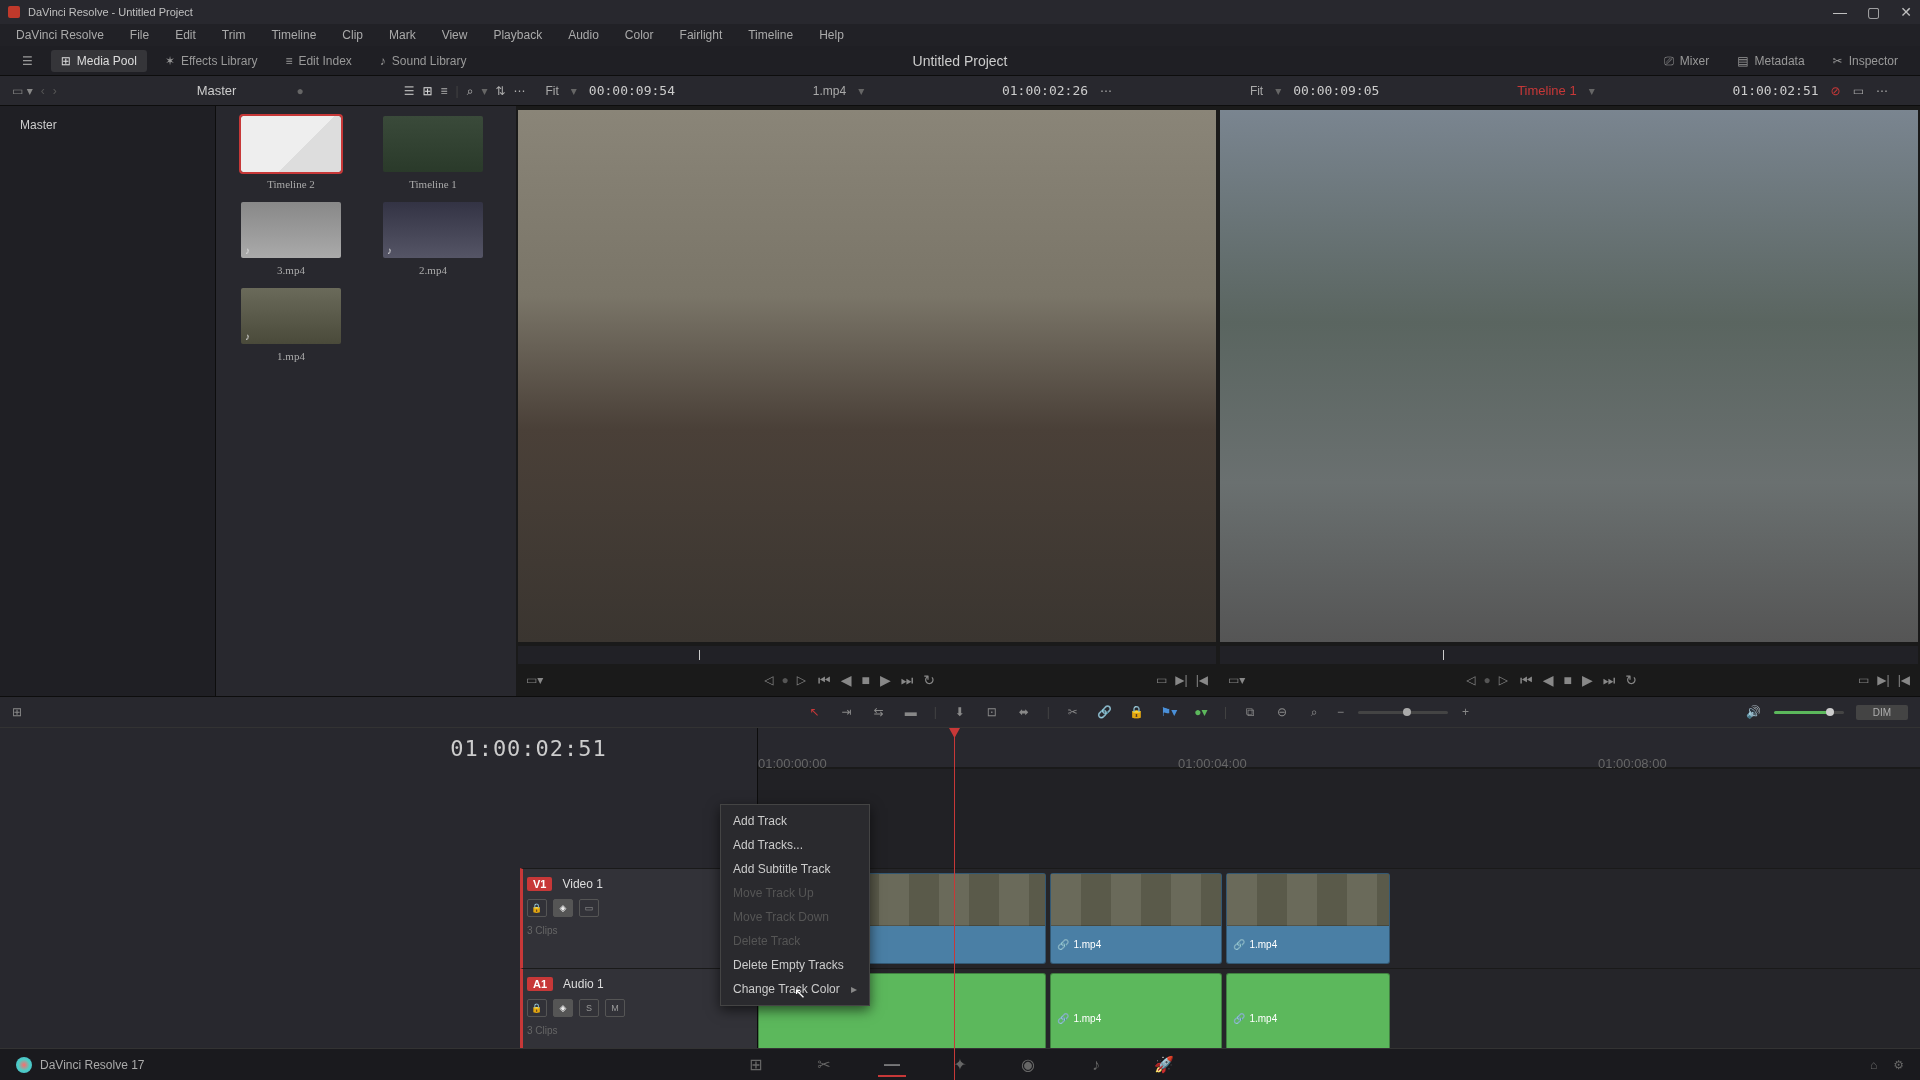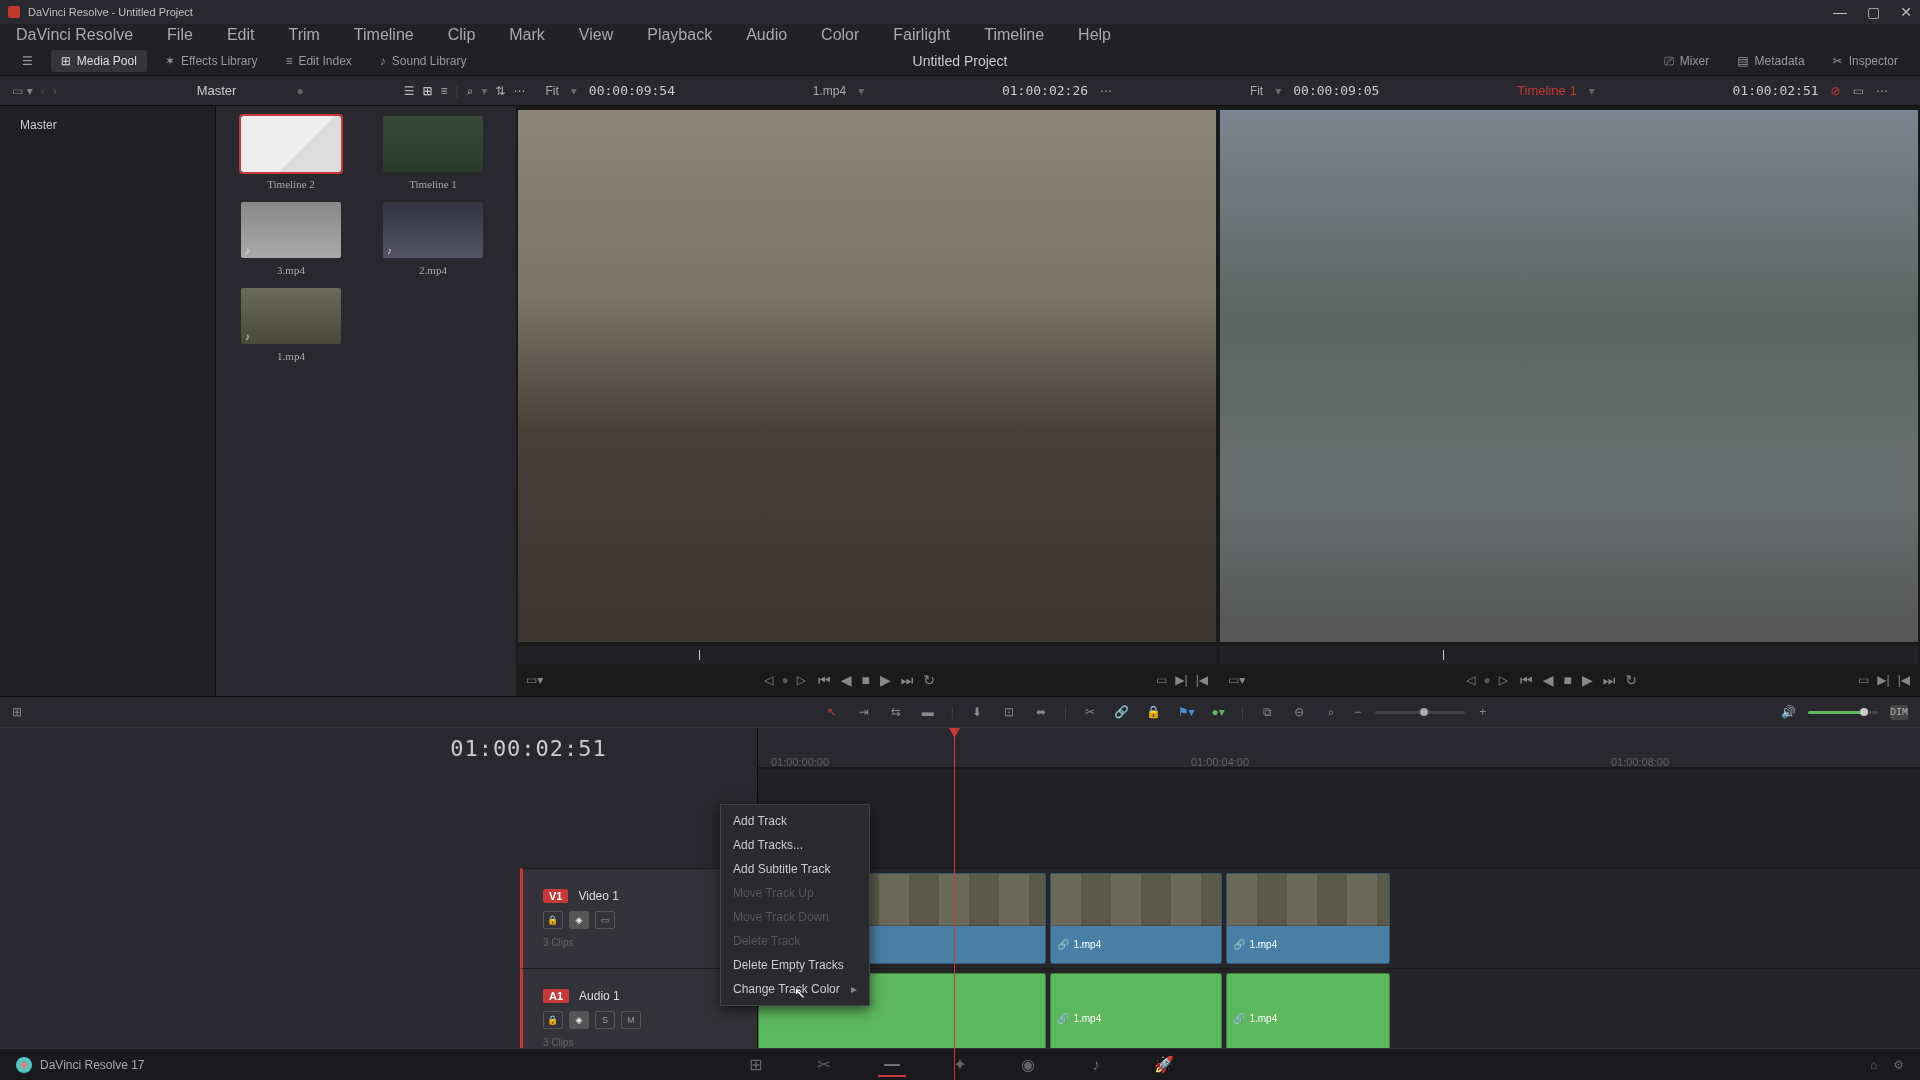--- a/index.html
+++ b/index.html
@@ -2,21 +2,21 @@
 <html><head>
 <meta charset="utf-8">
 <style>
 * { margin: 0; padding: 0; box-sizing: border-box; font-family: Arial, sans-serif; }
 body { background: #1a1a1a; color: #b0b0b0; font-size: 12px; overflow: hidden; width: 1920px; height: 1080px; }
 
 .titlebar { height: 24px; background: #28282e; display: flex; align-items: center; padding: 0 8px; color: #c0c0c0; font-size: 11px; }
 .titlebar-icon { width: 12px; height: 12px; background: #c0392b; border-radius: 2px; margin-right: 8px; }
 .window-controls { margin-left: auto; display: flex; gap: 20px; font-size: 14px; }
 
-.menubar { height: 22px; background: #212126; display: flex; align-items: center; padding: 0 8px; gap: 18px; font-size: 16px; color: #aaa; }
+.menubar { height: 22px; background: #212126; display: flex; align-items: center; padding: 0 8px; gap: 10px; font-size: 12px; color: #aaa; }
 .menubar span { padding: 2px 8px; cursor: pointer; }
 
 .toolbar { height: 30px; background: #1f1f24; display: flex; align-items: center; padding: 0 12px; border-bottom: 1px solid #0d0d0d; }
 .toolbar-left { display: flex; gap: 8px; align-items: center; }
 .toolbar-btn { display: flex; align-items: center; gap: 6px; padding: 4px 10px; color: #999; font-size: 12px; cursor: pointer; border-radius: 3px; }
 .toolbar-btn.active { background: #353539; color: #ddd; }
 .toolbar-right { margin-left: auto; display: flex; gap: 8px; }
 .project-title { position: absolute; left: 50%; transform: translateX(-50%); color: #ccc; font-size: 14px; font-weight: 500; }
 
 .second-bar { height: 30px; background: #28282e; display: flex; align-items: center; padding: 0 12px; border-bottom: 1px solid #0d0d0d; position: relative; }
@@ -60,45 +60,45 @@
 .tri { font-size: 14px; }
 
 .timeline-toolbar { height: 32px; background: #28282e; border-top: 1px solid #0d0d0d; border-bottom: 1px solid #333; display: flex; align-items: center; padding: 0 12px; gap: 12px; }
 .tt-left { width: 516px; }
 .tt-icons { display: flex; gap: 14px; align-items: center; flex: 1; justify-content: center; }
 .tt-icon { width: 18px; height: 18px; display: flex; align-items: center; justify-content: center; color: #888; cursor: pointer; }
 .tt-icon.active { color: #c73838; }
 .tt-right { display: flex; gap: 12px; align-items: center; margin-left: auto; }
 .vol-slider { width: 70px; height: 3px; background: linear-gradient(90deg, #5cb85c 85%, #444 85%); border-radius: 2px; position: relative; }
 .vol-knob { position: absolute; right: 10px; top: -3px; width: 8px; height: 8px; background: #ccc; border-radius: 50%; }
-.dim { background: #444; padding: 2px 0; border-radius: 2px; font-size: 10px; font-family: Liberation Mono, monospace; }
+.dim { background: #444; padding: 2px 17px; border-radius: 2px; font-size: 10px; }
 .zoom-slider { width: 90px; height: 3px; background: #444; border-radius: 2px; position: relative; }
 .zoom-knob { position: absolute; left: 50%; top: -3px; width: 8px; height: 8px; background: #aaa; border-radius: 50%; }
 .flag-b { color: #4a90d9; }
 .flag-g { color: #5cb85c; }
 .arrow-red { color: #c73838; }
 
 .timeline-area { height: 380px; background: #212125; display: flex; }
 .tl-headers { width: 758px; background: #28282e; border-right: 1px solid #0d0d0d; }
 .tl-tc-box { height: 40px; display: flex; align-items: center; justify-content: center; background: #28282e; padding-left: 300px; }
 .tl-tc { font-family: monospace; font-size: 22px; color: #ccc; letter-spacing: 1px; }
 .tl-spacer { height: 100px; }
-.track-header { height: 100px; background: #323238; border-top: 1px solid #1a1a1a; display: flex; align-items: center; padding: 8px 20px; gap: 10px; margin-left: 520px; }
+.track-header { height: 100px; background: #323238; border-top: 1px solid #1a1a1a; display: flex; align-items: flex-start; padding: 8px 4px; gap: 10px; margin-left: 520px; }
 .track-header.audio { border-left: 3px solid #c73838; }
 .track-header.video { border-left: 3px solid #c73838; }
 .track-id { background: #c73838; color: #fff; padding: 1px 6px; border-radius: 2px; font-size: 11px; font-weight: bold; }
 .track-name { color: #ddd; font-size: 12px; }
 .track-ctrls { display: flex; gap: 6px; }
 .track-btn { width: 20px; height: 18px; border: 1px solid #555; border-radius: 2px; display: flex; align-items: center; justify-content: center; font-size: 9px; color: #999; }
 .track-btn.on { background: #555; color: #eee; }
 .track-clips { color: #666; font-size: 10px; }
 
 .tl-tracks { flex: 1; position: relative; background: #252529; }
 .ruler { height: 40px; background: #28282e; position: relative; border-bottom: 1px solid #1a1a1a; }
-.ruler-tick { position: absolute; top: 28px; font-size: 11px; color: #666; margin-left: 13px; }
+.ruler-tick { position: absolute; top: 28px; font-size: 13px; color: #666; }
 .playhead { position: absolute; top: 0; bottom: 0; width: 1px; background: #c73838; left: 196px; z-index: 5; }
 .playhead-top { position: absolute; top: 0; left: -5px; width: 11px; height: 10px; background: #c73838; clip-path: polygon(0 0, 100% 0, 50% 100%); }
 .track-row { height: 100px; border-top: 1px solid #1a1a1a; position: relative; }
 .track-row.spacer { height: 100px; background: #212125; }
 .clip { position: absolute; top: 4px; bottom: 4px; border-radius: 3px; border: 1px solid rgba(0,0,0,0.3); }
 .clip.video { background: #4a7fa5; }
 .clip.audio { background: #5cb85c; }
 .clip-thumb-strip { height: 58%; background: repeating-linear-gradient(90deg, #6a6a5a 0, #6a6a5a 30px, #5a5a4a 30px, #5a5a4a 60px); border-bottom: 1px solid rgba(0,0,0,0.2); }
 .clip-label-bar { height: 42%; display: flex; align-items: center; padding: 0 6px; gap: 4px; }
 .clip-label { font-size: 10px; color: #fff; }

